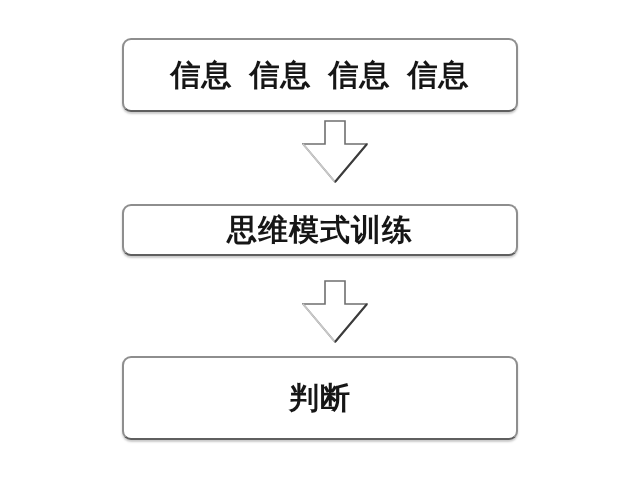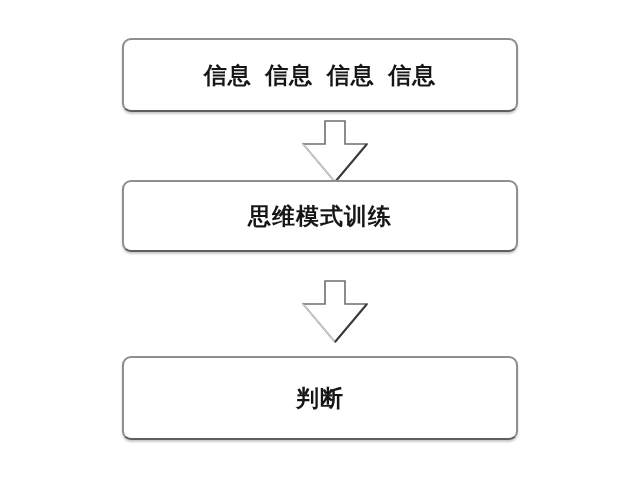--- a/index.html
+++ b/index.html
@@ -24,29 +24,29 @@
     border: 2px solid #8e8e8e;
     border-bottom-color: #5f5f5f;
     border-radius: 9px;
     box-shadow: 0 2px 2px rgba(140,140,140,0.45);
     display: flex;
     align-items: center;
     justify-content: center;
   }
   .flow-node .node-label {
     color: #161616;
-    font-size: 23px;
+    font-size: 30px;
     font-weight: 600;
     letter-spacing: 1px;
     white-space: pre;
     text-align: center;
     line-height: 1;
   }
   #node-1 { top: 38px;  height: 74px; }
-  #node-2 { top: 180px; height: 72px; border-radius: 9px; }
+  #node-2 { top: 204px; height: 52px; border-radius: 9px; }
   #node-3 { top: 356px; height: 84px; }
 
   .flow-arrow {
     position: absolute;
     left: 302px;
     width: 66px;
     height: 64px;
   }
   #arrow-1 { top: 120px; }
   #arrow-2 { top: 280px; }

